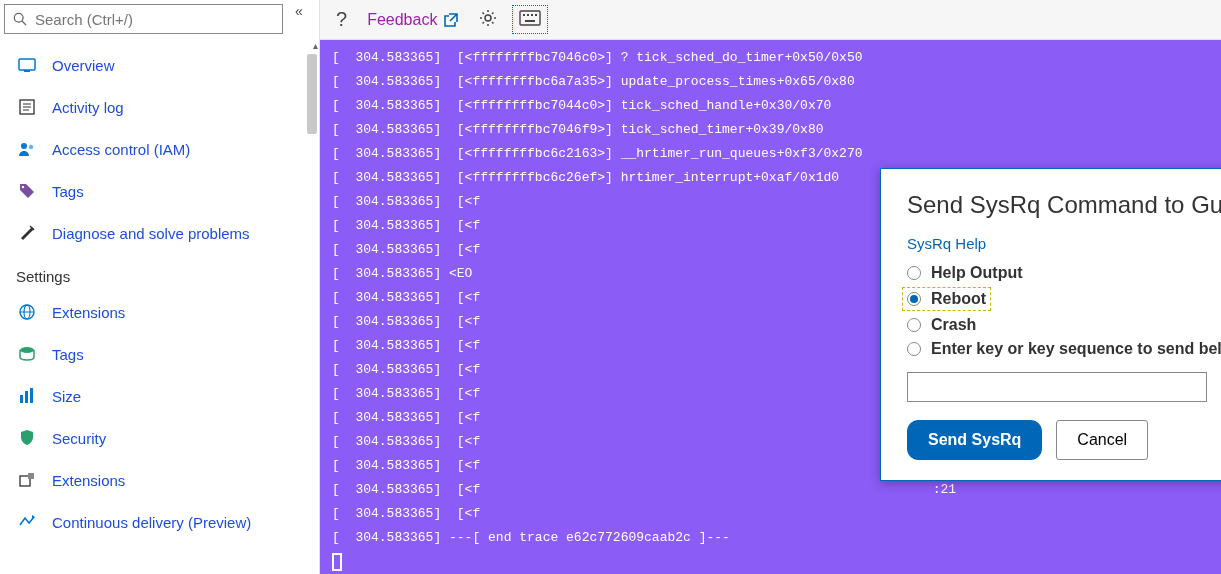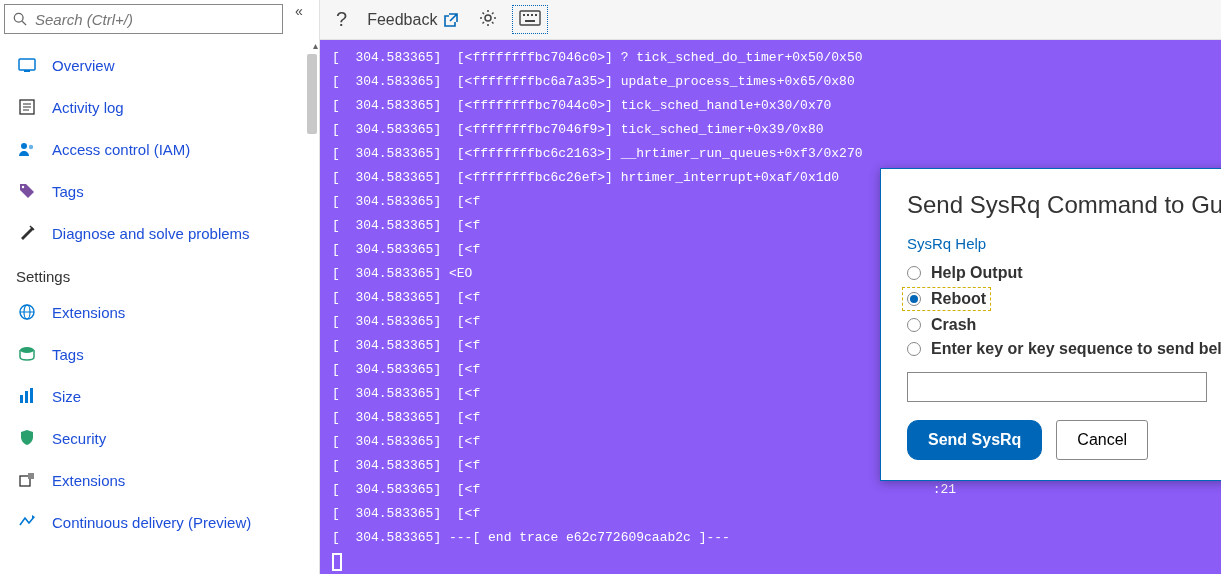--- a/index.html
+++ b/index.html
@@ -33,21 +33,20 @@
     border: 1px solid #8a8886;
     height: 30px;
     padding: 0 8px;
     color: #666;
   }
   .search-box svg { flex: none; }
   .search-input {
     border: none;
     outline: none;
     flex: 1;
-    font-style: italic;
     font-size: 15px;
     color: #444;
     margin-left: 6px;
     background: transparent;
   }
   .collapse {
     width: 24px;
     text-align: center;
     color: #444;
     font-size: 14px;
@@ -103,21 +102,21 @@
     height:40px;
     background:#f6f6f6;
     border-bottom:1px solid #e1e1e1;
     display:flex;
     align-items:center;
     padding: 0 10px;
     gap: 10px;
   }
   .tb-help { font-size:20px; color:#444; padding:0 6px; cursor:pointer;}
   .feedback {
-    color:#404040;
+    color:#a21caf;
     font-size:16px;
     display:flex;
     align-items:center;
     gap:6px;
     cursor:pointer;
     padding: 0 4px;
   }
   .tb-icon { padding:4px 6px; cursor:pointer; color:#444;}
   .tb-icon.dotted { outline:1px dotted #0067b8; }
   .console {

